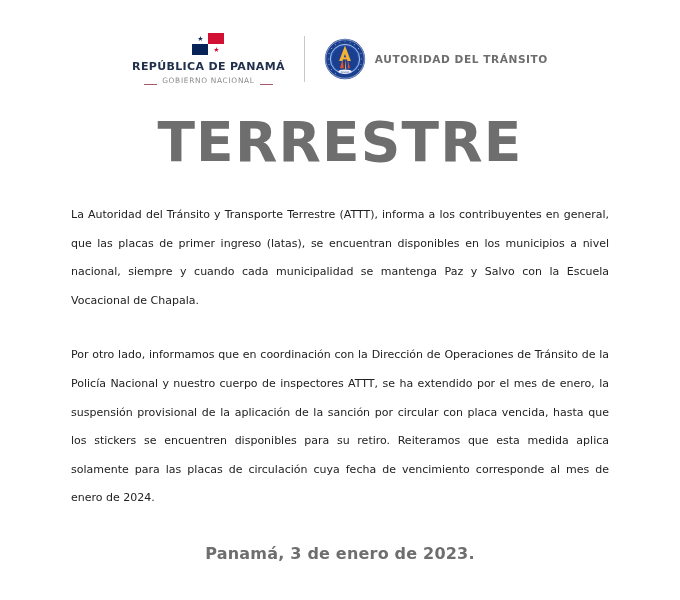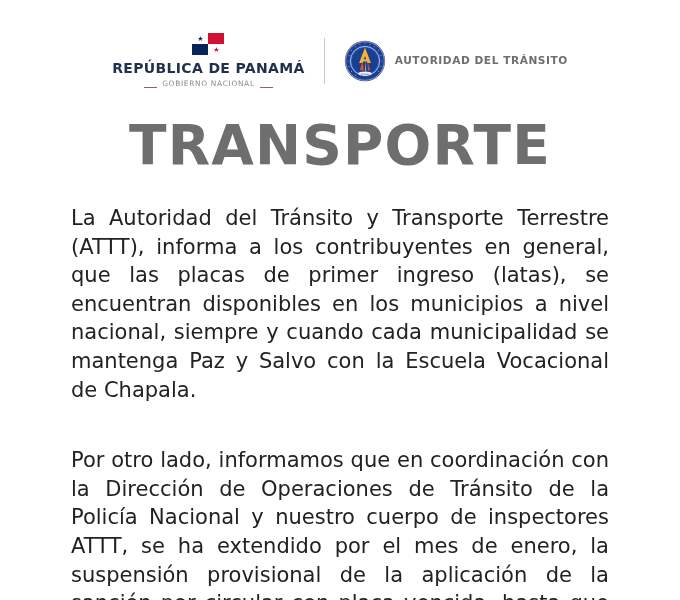--- a/index.html
+++ b/index.html
@@ -63,21 +63,21 @@
     top: 50%;
     left: 50%;
     transform: translate(-50%, -50%);
     font-size: 7px;
     line-height: 1;
   }
   .flag-star.blue-star { color: #072357; }
   .flag-star.red-star { color: #d21034; }
 
   .gov-title {
-    font-size: 14px;
+    font-size: 11px;
     font-weight: bold;
     letter-spacing: 0.35px;
     color: #20304d;
     white-space: nowrap;
   }
   .gov-sub-row {
     display: flex;
     align-items: flex-end;
     gap: 5px;
     margin-top: 3px;
@@ -142,26 +142,26 @@
   
   .content {
     margin: 0 auto;
     width: 538px;
     padding-top: 31px;
   }
   .para {
     margin: 0;
     text-align: justify;
     text-justify: inter-word;
-    font-size: 21px;
+    font-size: 11px;
     line-height: 28.6px;
     color: #222222;
   }
   .para + .para {
-    margin-top: 42px;
+    margin-top: 26px;
   }
 
   .footer {
     margin: 0 auto;
     width: 538px;
     padding-top: 31px;
     text-align: center;
     font-size: 16px;
     font-weight: bold;
     color: #6f6e6e;
@@ -235,21 +235,21 @@
           <text x="50" y="82.5" font-size="5" text-anchor="middle" fill="#1b3f8f" font-family="DejaVu Sans, sans-serif">PANAMÁ</text>
         </svg>
         <div class="attt-text">
           <span class="attt-line">AUTORIDAD DEL TRÁNSITO</span>
         </div>
       </div>
 
     </div>
   </div>
 
-  <h1 class="title">TRANSPORTE</h1>
+  <h1 class="title">TERRESTRE</h1>
 
   <div class="content">
     <p class="para">La Autoridad del Tránsito y Transporte Terrestre (ATTT), informa a los contribuyentes en general, que las placas de primer ingreso (latas), se encuentran disponibles en los municipios a nivel nacional, siempre y cuando cada municipalidad se mantenga Paz y Salvo con la Escuela Vocacional de Chapala.</p>
     <p class="para">Por otro lado, informamos que en coordinación con la Dirección de Operaciones de Tránsito de la Policía Nacional y nuestro cuerpo de inspectores ATTT, se ha extendido por el mes de enero, la suspensión provisional de la aplicación de la sanción por circular con placa vencida, hasta que los stickers se encuentren disponibles para su retiro. Reiteramos que esta medida aplica solamente para las placas de circulación cuya fecha de vencimiento corresponde al mes de enero de 2024.</p>
   </div>
 
   <div class="footer">Panamá, 3 de enero de 2023.</div>
 
 </div>
 

